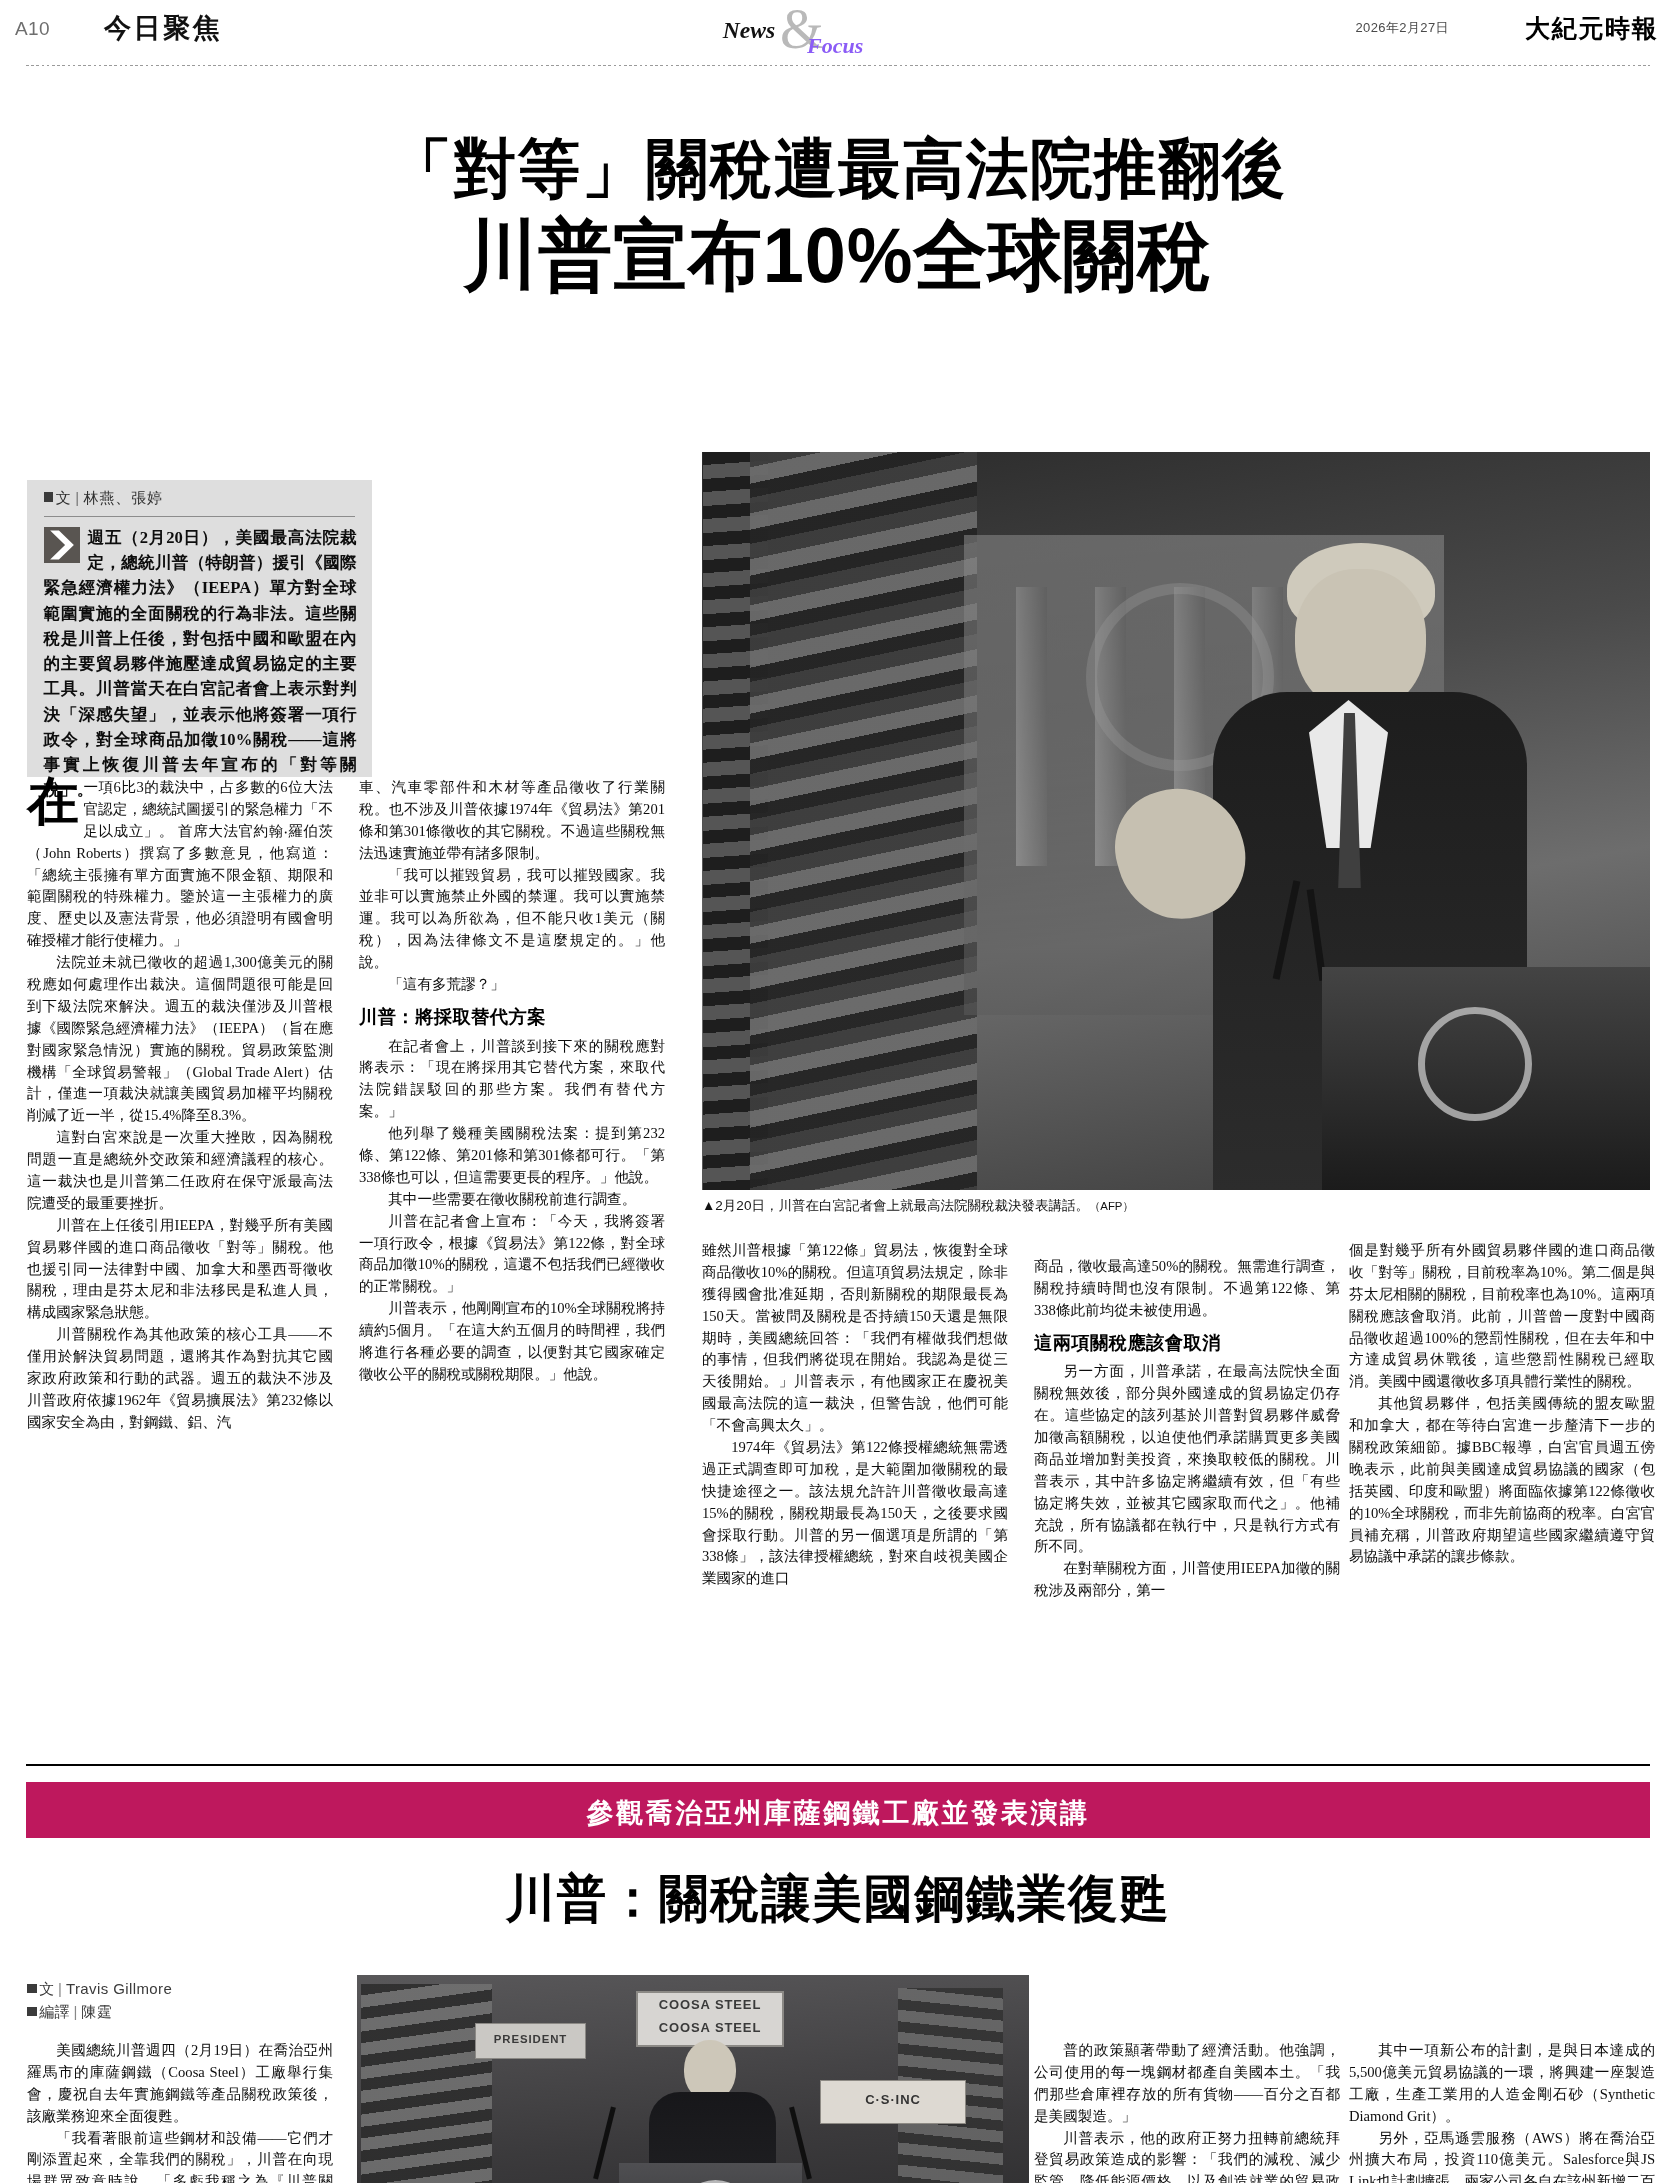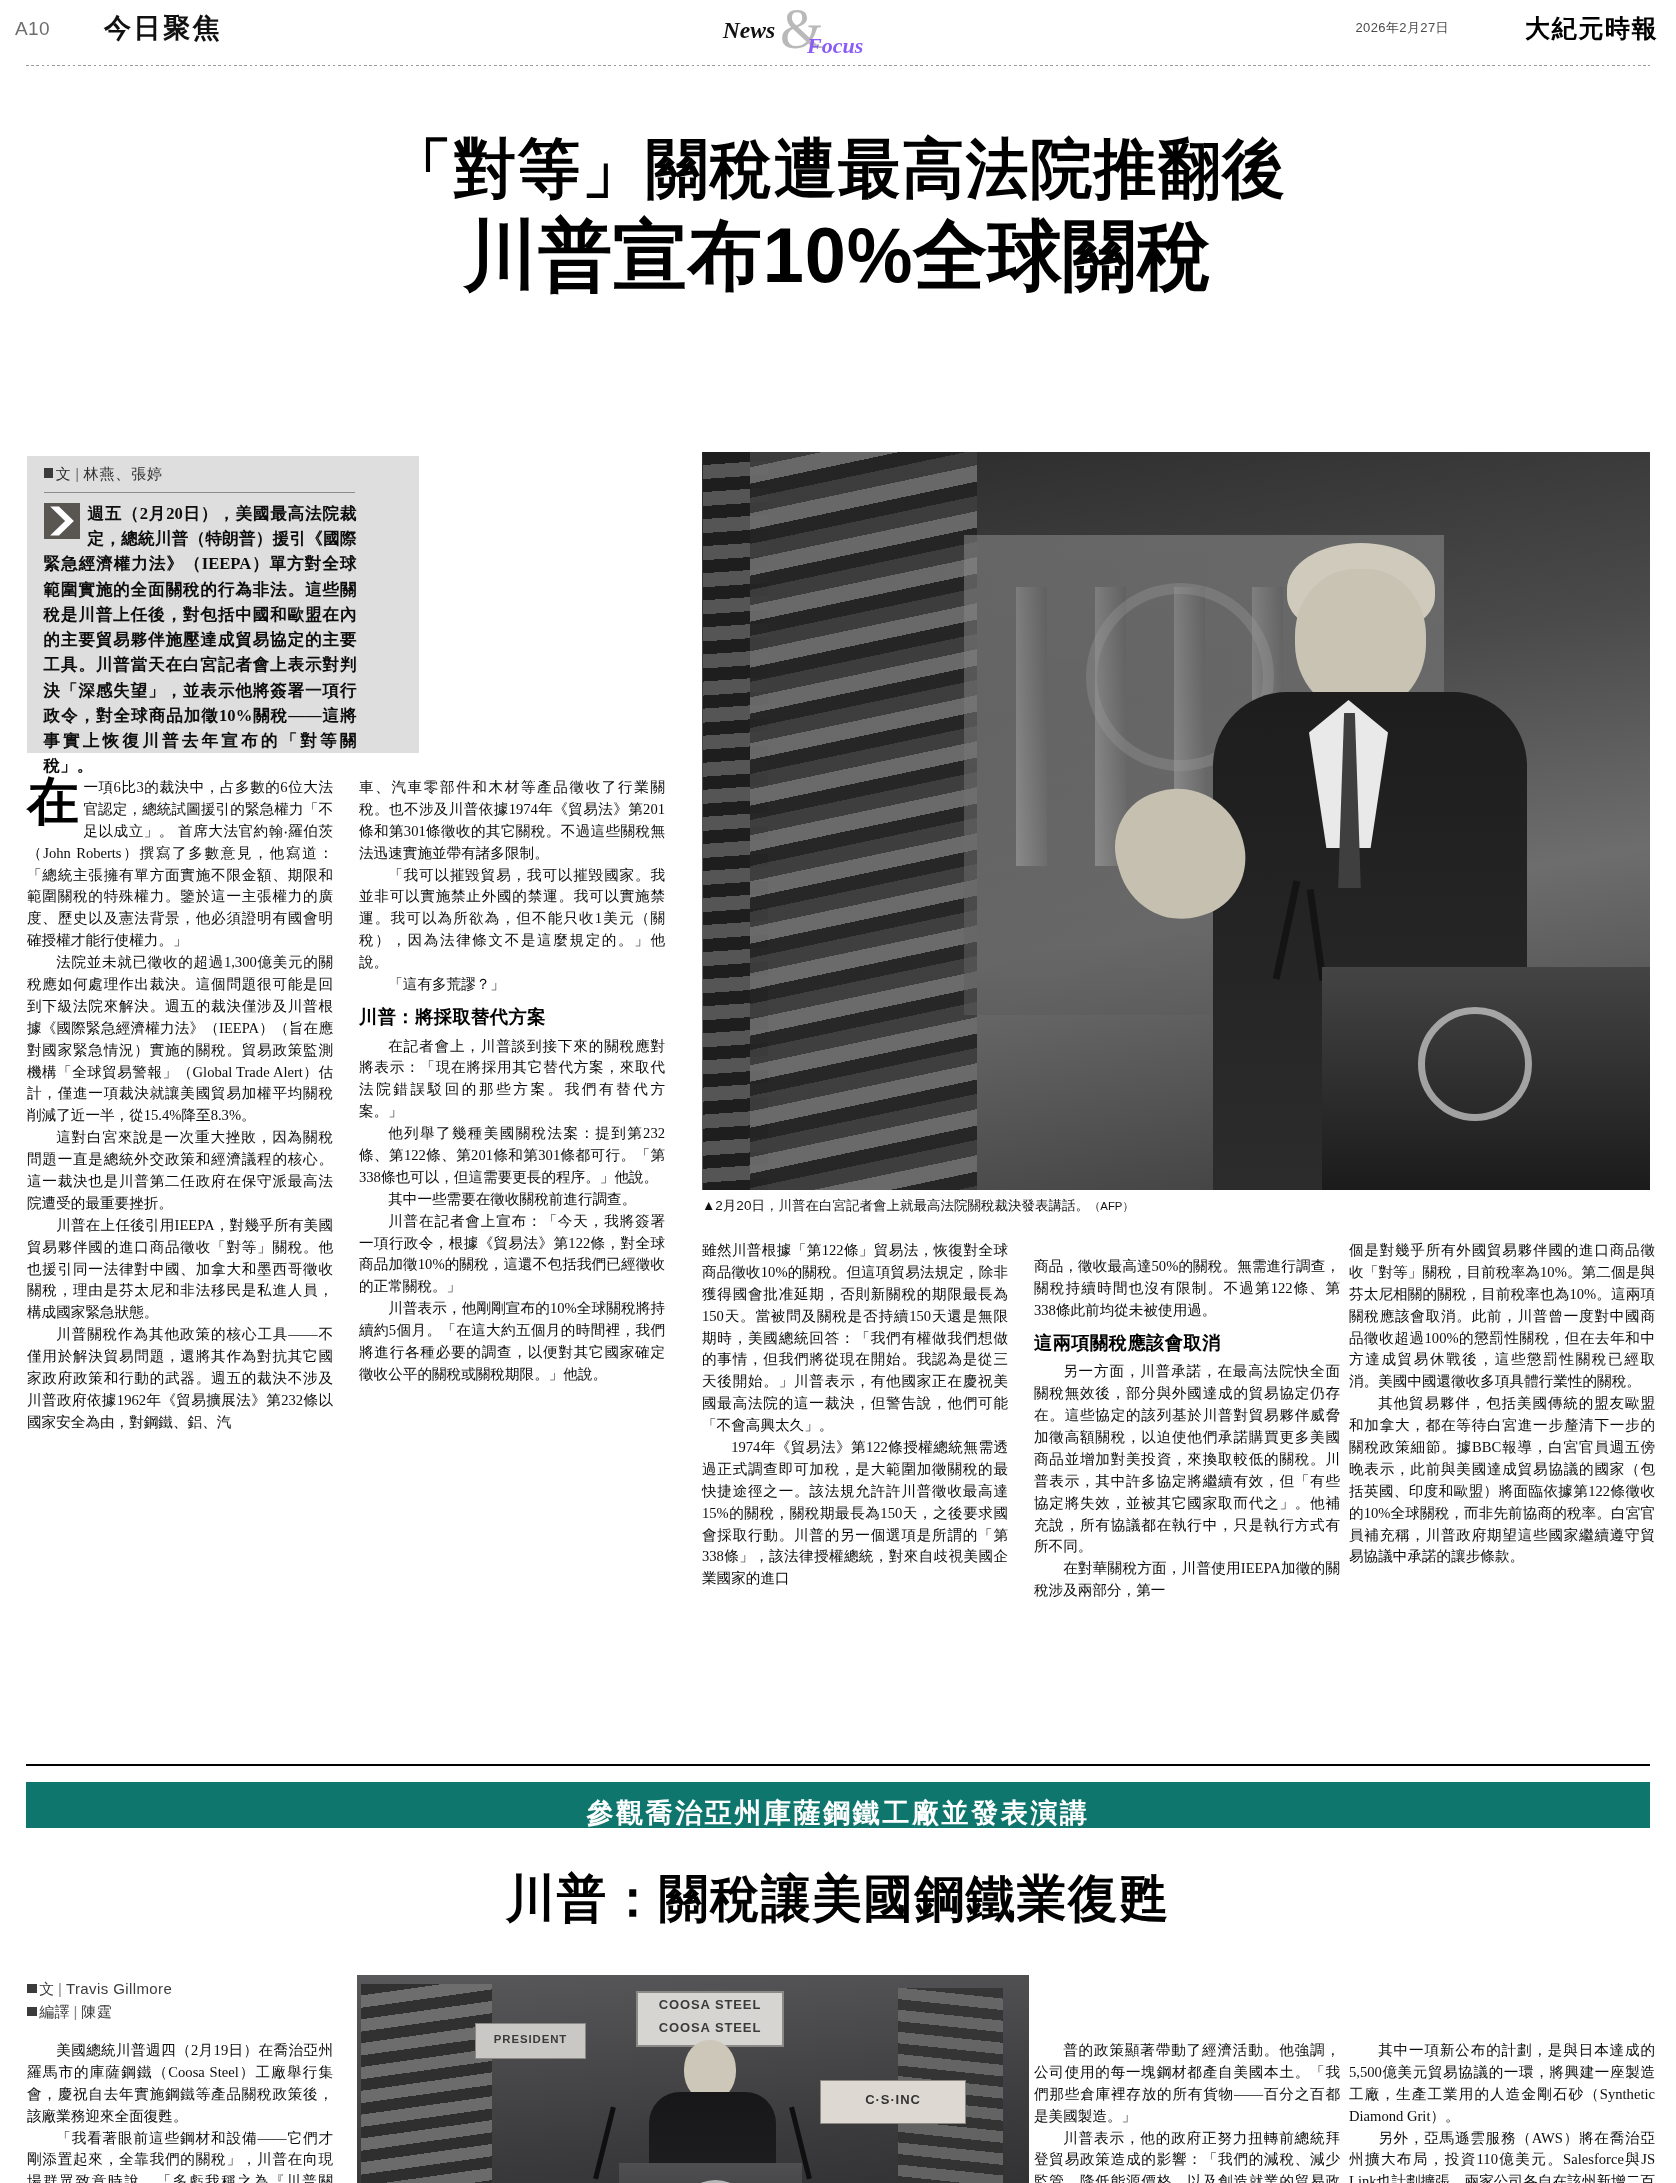--- a/index.html
+++ b/index.html
@@ -69,21 +69,21 @@
     transform:scaleX(.96);
   }
   .headline .l2{
     font-family:"Liberation Sans","DejaVu Sans",sans-serif;
     font-weight:bold;font-size:77px;line-height:1.18;letter-spacing:0.9px;color:#000;
     margin-top:2.6px;transform:scaleX(.96);
   }
 
   
   .leadbox{
-    position:absolute;left:27px;top:456px;width:392px;height:297px;
+    position:absolute;left:27px;top:480px;width:345px;height:297px;
     background:#dedede;
   }
   .lead-byline{
     position:absolute;left:16.6px;top:8.7px;
     font-family:"Liberation Sans","DejaVu Sans",sans-serif;
     font-size:15px;color:#2e2e2e;letter-spacing:0.9px;
   }
   .lead-byline .sq{
     display:inline-block;width:9.6px;height:9.6px;background:#3b3b3b;
     margin-right:2.6px;vertical-align:0.9px;
@@ -209,22 +209,22 @@
     margin:1.7px 4.4px 0 0;color:#000;
   }
 
   
   .divider{
     position:absolute;left:26px;top:1764px;width:1624px;height:1.7px;background:#000;
   }
 
   
   .banner{
-    position:absolute;left:26px;top:1782px;width:1624px;height:46px;
-    background:#0f766e;
+    position:absolute;left:26px;top:1782px;width:1624px;height:56px;
+    background:#be185d;
   }
   .banner span{
     display:block;text-align:center;line-height:62px;
     font-family:"Liberation Sans","DejaVu Sans",sans-serif;
     font-weight:bold;font-size:27px;color:#fff;letter-spacing:2.6px;
   }
 
   
   .headline2{
     position:absolute;left:0;top:1865px;width:1676px;text-align:center;

